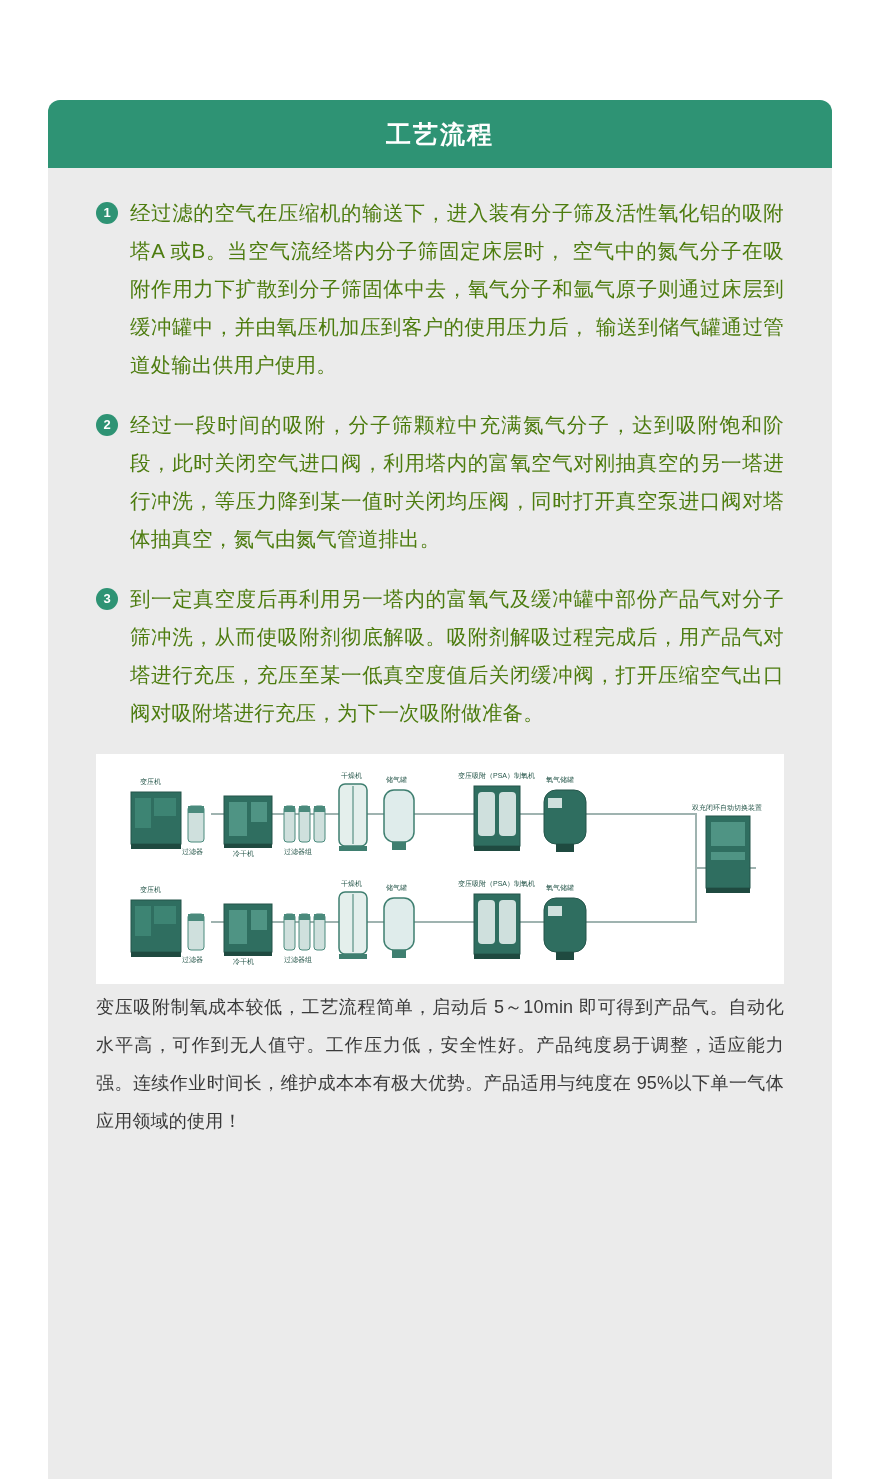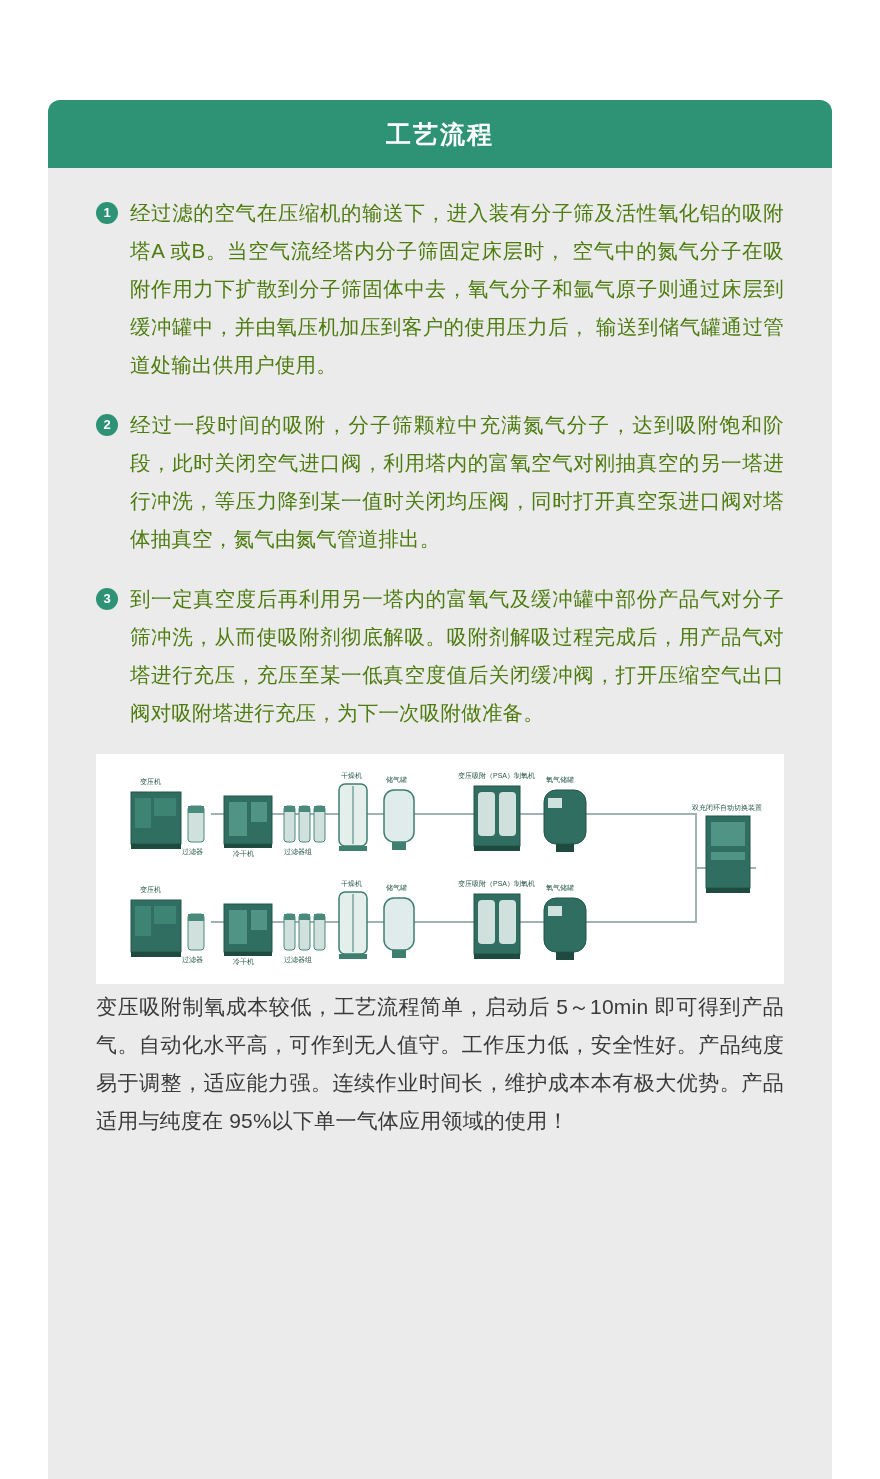--- a/index.html
+++ b/index.html
@@ -78,21 +78,21 @@
   .figure {
     margin: 16px 0 4px 0;
     width: 688px;
     height: 230px;
     background: #ffffff;
     position: relative;
     overflow: hidden;
   }
   .figure svg { display: block; }
   .summary {
-    font-size: 21px;
+    font-size: 18px;
     line-height: 38px;
     color: #3a3a3a;
     text-align: justify;
     letter-spacing: 0.2px;
   }
   .fig-label {
     font-size: 7px;
     fill: #26564a;
     font-family: "Liberation Sans", sans-serif;
   }

